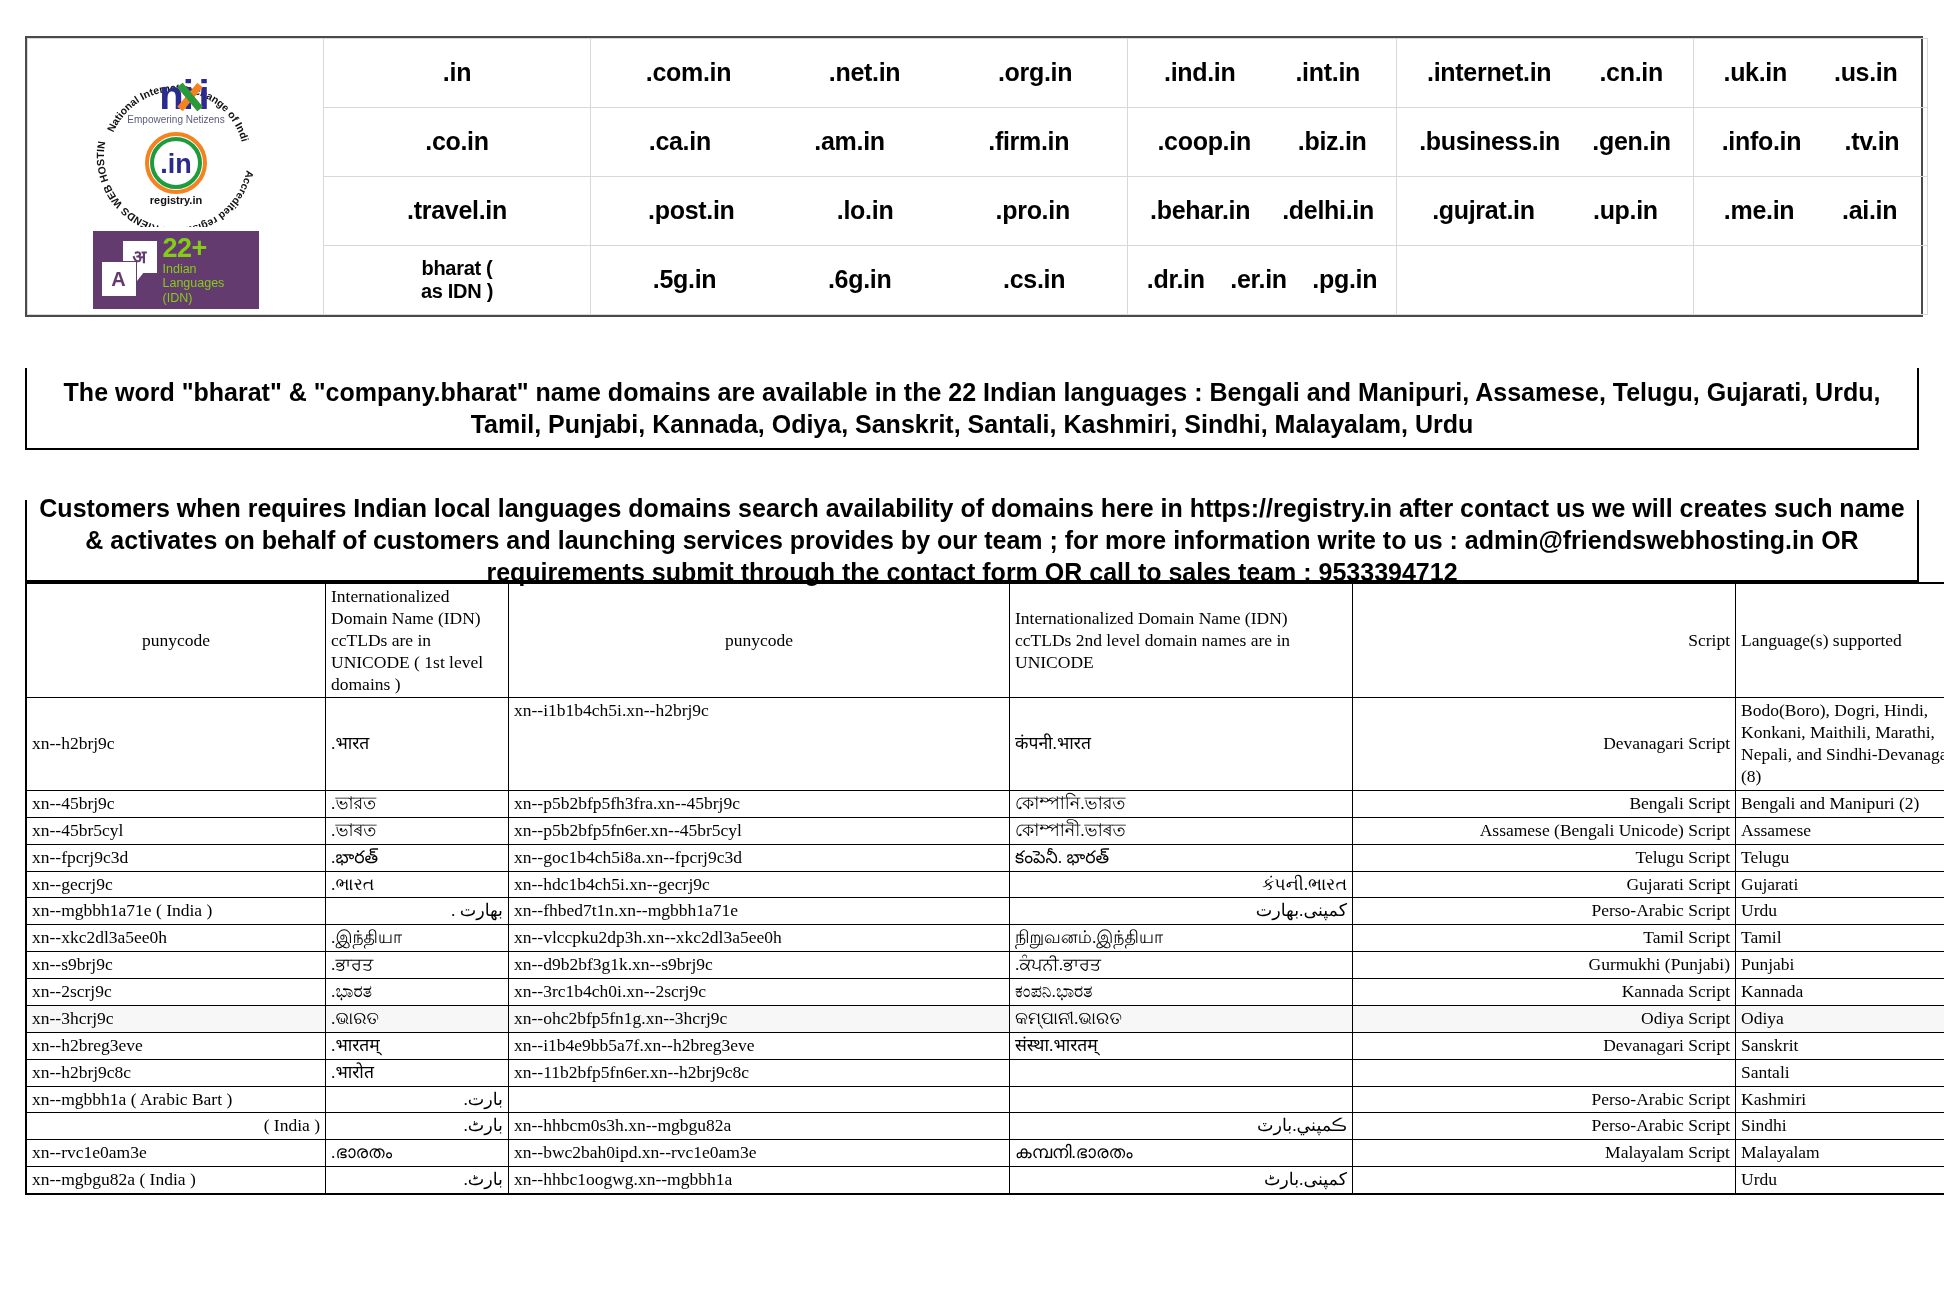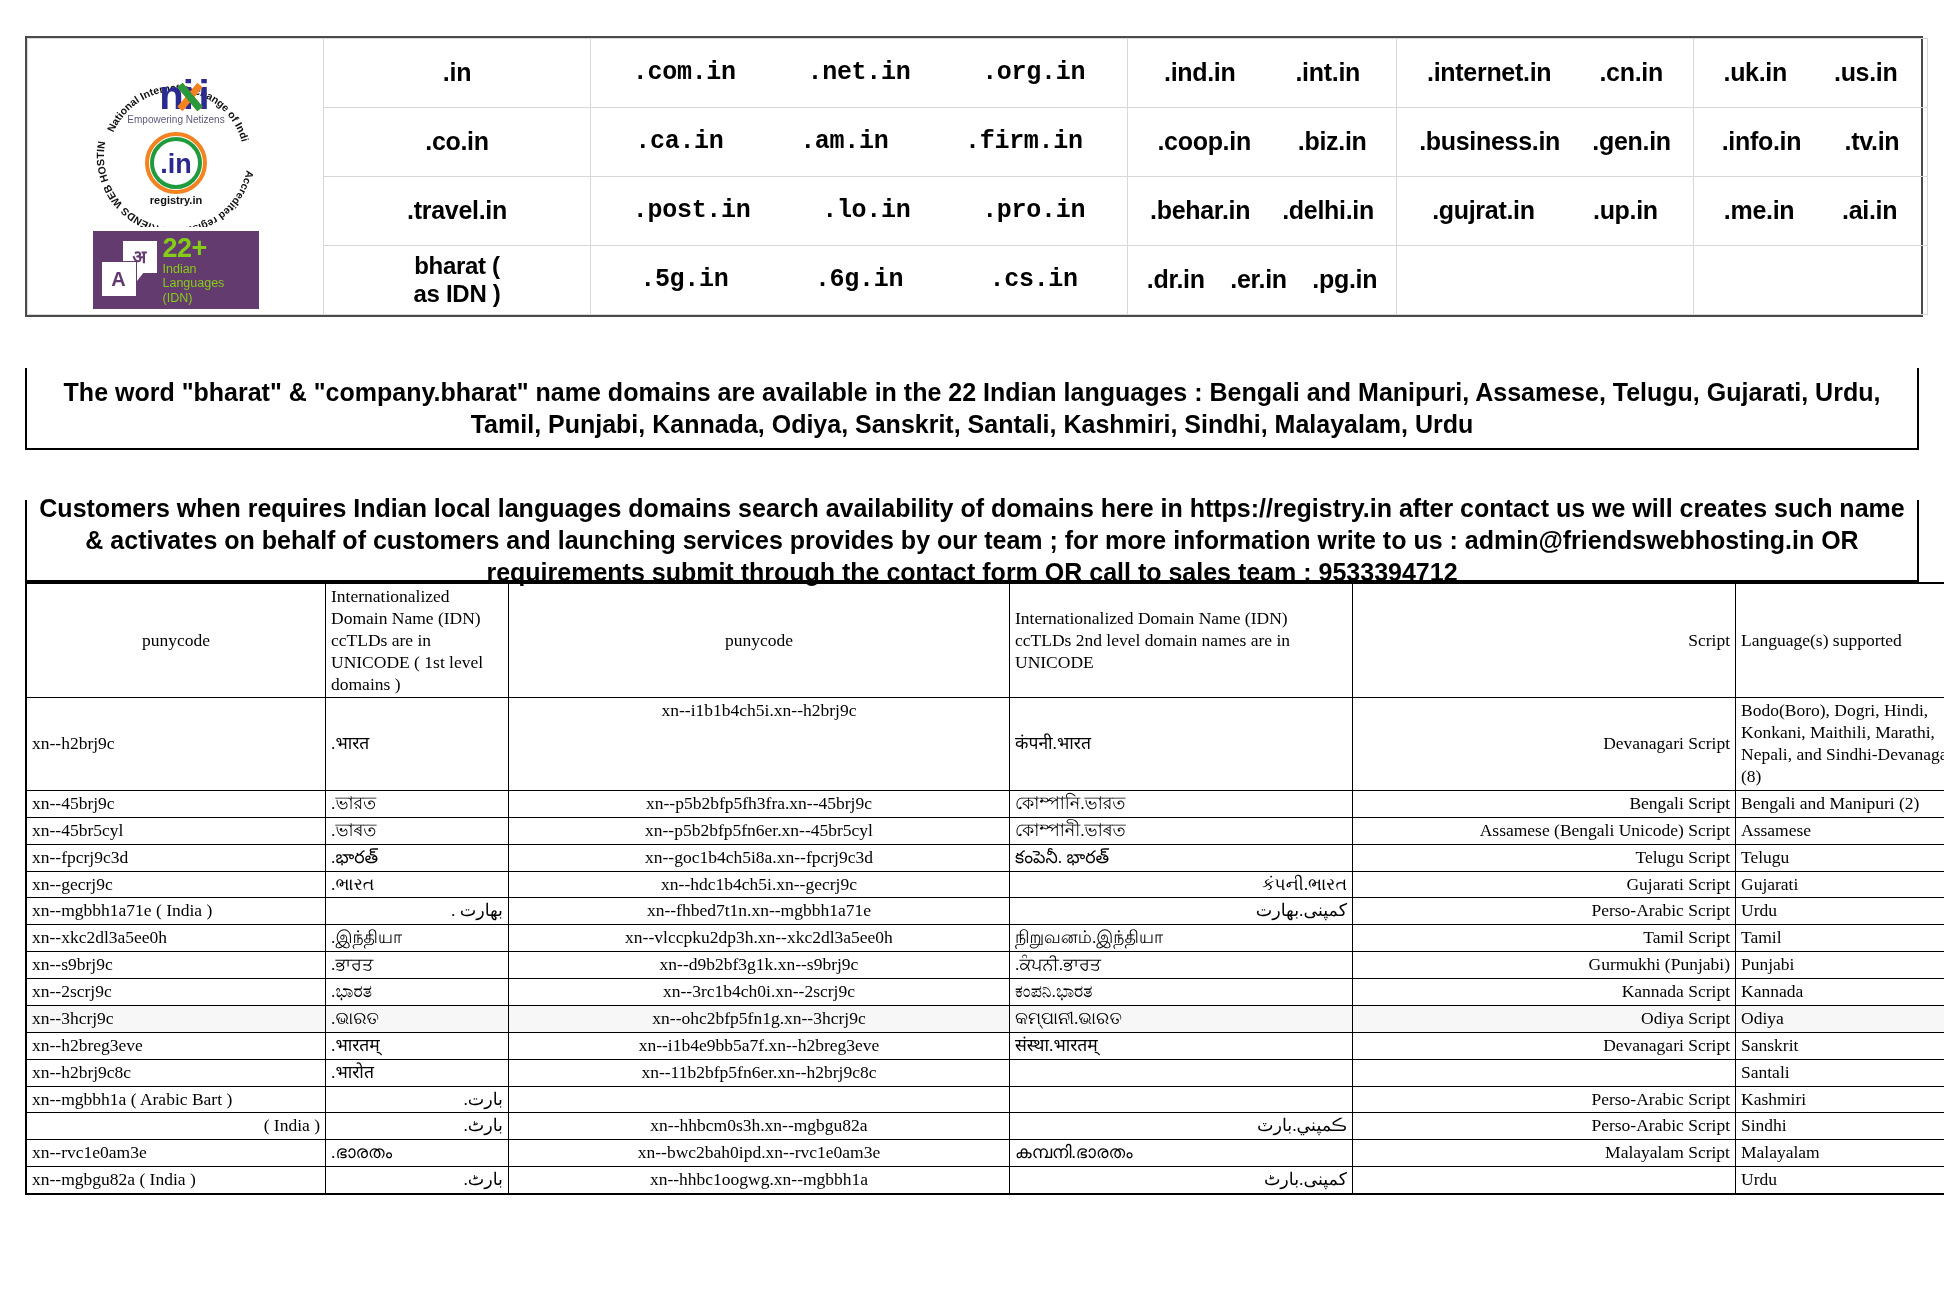--- a/index.html
+++ b/index.html
@@ -57,27 +57,27 @@
   .logo-svg{display:block;}
 
   .tldcell{
     font-weight:bold;font-size:25px;text-align:center;
     height:68px;line-height:1.1;letter-spacing:-0.3px;
   }
   .tldgroup{display:flex;justify-content:space-around;align-items:center;padding:0 6px;}
   .tldgroup span{white-space:nowrap;}
 
   .g1{width:266px;}
-  .g2{width:536px;font-family:Liberation Mono, monospace;}
+  .g2{width:536px;}
   .g3{width:268px;}
   .g4{width:296px;}
   .g5{width:233px;}
 
   .bharatcell{
-    font-weight:bold;font-size:24px;text-align:center;line-height:1.15;
+    font-weight:bold;font-size:20px;text-align:center;line-height:1.15;
   }
   .bharatcell .l1{display:block;}
   .bharatcell .l2{display:block;}
 
   
   .banner{
     position:absolute;left:25px;width:1894px;
     border:2px solid #000;border-top:none;
     box-sizing:border-box;
     display:flex;align-items:center;justify-content:center;
@@ -99,21 +99,21 @@
     font-size:17.5px;
     font-family:"Liberation Serif", serif;
     padding:2px 5px;
     vertical-align:middle;
     line-height:1.25;
     word-wrap:break-word;
   }
   table.main td.hdr{vertical-align:middle;}
   .c0{width:288px;}
   .c1{width:172px;}
-  .c2{width:490px;text-align:center;}
+  .c2{width:490px;}
   .c3{width:332px;}
   .c4{width:372px;text-align:right;}
   .c5{width:236px;}
 
   .hdr-center{text-align:center;}
   .rtl{direction:rtl;text-align:right;unicode-bidi:plaintext;}
   .rowh-tall{height:74px;}
   .alt{background:#f7f7f7;}
   .big-idn{font-size:21px;font-family:"Liberation Sans",sans-serif;}
   .idn-txt{font-size:19px;}

